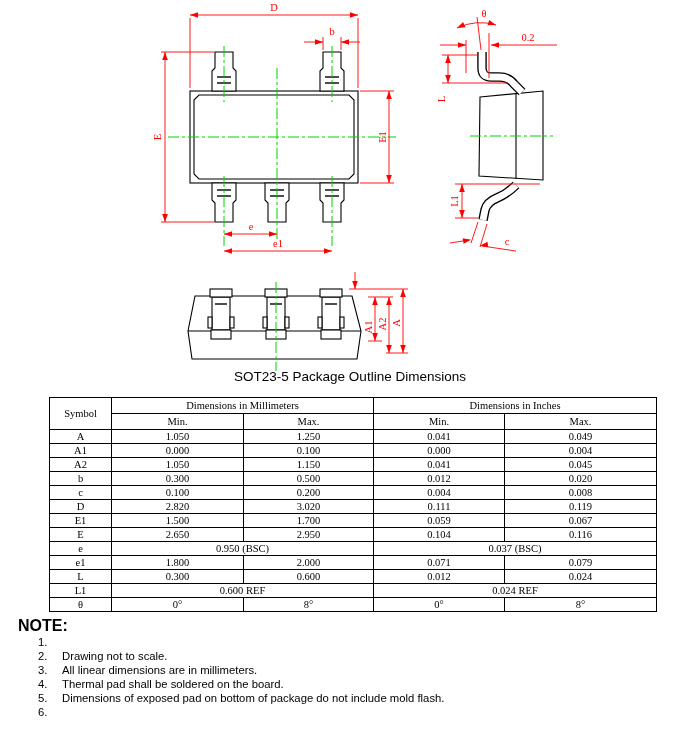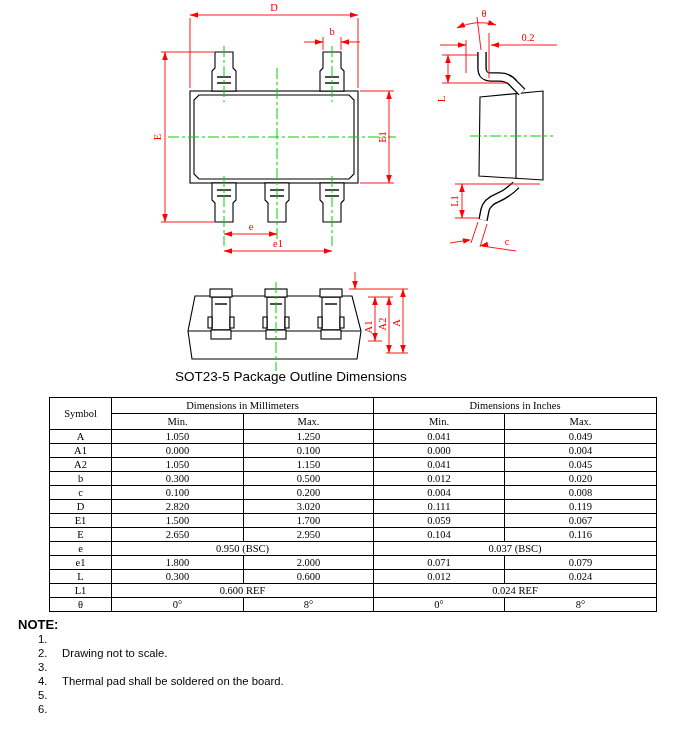--- a/index.html
+++ b/index.html
@@ -8,30 +8,30 @@
   #drawings{position:absolute;left:0;top:0;}
   .outline{fill:none;stroke:#000;stroke-width:1.1;}
   .part{fill:#fff;stroke:#000;stroke-width:1.1;}
   .pindash{stroke:#000;stroke-width:1.4;}
   .leadblk{fill:none;stroke:#000;stroke-width:9.5;}
   .leadwht{fill:none;stroke:#fff;stroke-width:6.8;}
   .cl{fill:none;stroke:#00d400;stroke-width:1;stroke-dasharray:11 3 3 3;}
   .dim{fill:none;stroke:#ff0000;stroke-width:0.9;}
   .ah{fill:#ff0000;stroke:none;}
   .dimtext{fill:#ff0000;font-family:"Liberation Serif",serif;font-size:10.5px;}
-  #caption{position:absolute;left:175px;top:369px;width:350px;
+  #caption{position:absolute;left:175px;top:369px;width:350px;text-align:center;
            font-size:13.5px;white-space:nowrap;}
   #dimtable{position:absolute;left:49px;top:397px;border-collapse:collapse;font-family:Liberation Serif, serif;}
   #dimtable td,#dimtable th{border:1px solid #000;font-size:10.5px;font-weight:normal;
            text-align:center;vertical-align:middle;padding:0;line-height:1.05;}
   #dimtable th{height:15px;}
   #dimtable td{height:13px;}
   .c0{width:61px;}.c1{width:131px;}.c2{width:129px;}.c3{width:130px;}.c4{width:151px;}
   #notes{position:absolute;left:18px;top:617px;width:660px;}
-  #notes .nh{font-size:13px;font-weight:bold;}
+  #notes .nh{font-size:16px;font-weight:bold;}
   .note-row{display:flex;margin-top:0;font-size:11.3px;line-height:14px;}
   .note-row:first-of-type{margin-top:9px;}
   .note-num{margin-left:20px;width:24px;flex:none;}
 </style>
 </head>
 <body>
 
 <svg id="drawings" width="685" height="392" viewBox="0 0 685 392">
   <defs>
     <path id="ah" d="M0,0 L-8,2.8 L-8,-2.8 Z"></path>
@@ -351,24 +351,26 @@
   <div class="nh">NOTE:</div>
   <div class="note-row">
     <span class="note-num">1.</span>
   </div>
   <div class="note-row">
     <span class="note-num">2.</span>
     <span class="note-text">Drawing not to scale.</span>
   </div>
   <div class="note-row">
     <span class="note-num">3.</span>
+    <span class="note-text">All linear dimensions are in millimeters.</span>
   </div>
   <div class="note-row">
     <span class="note-num">4.</span>
     <span class="note-text">Thermal pad shall be soldered on the board.</span>
   </div>
   <div class="note-row">
     <span class="note-num">5.</span>
+    <span class="note-text">Dimensions of exposed pad on bottom of package do not include mold flash.</span>
   </div>
   <div class="note-row">
     <span class="note-num">6.</span>
   </div>
 </div>
 
 </body></html>

